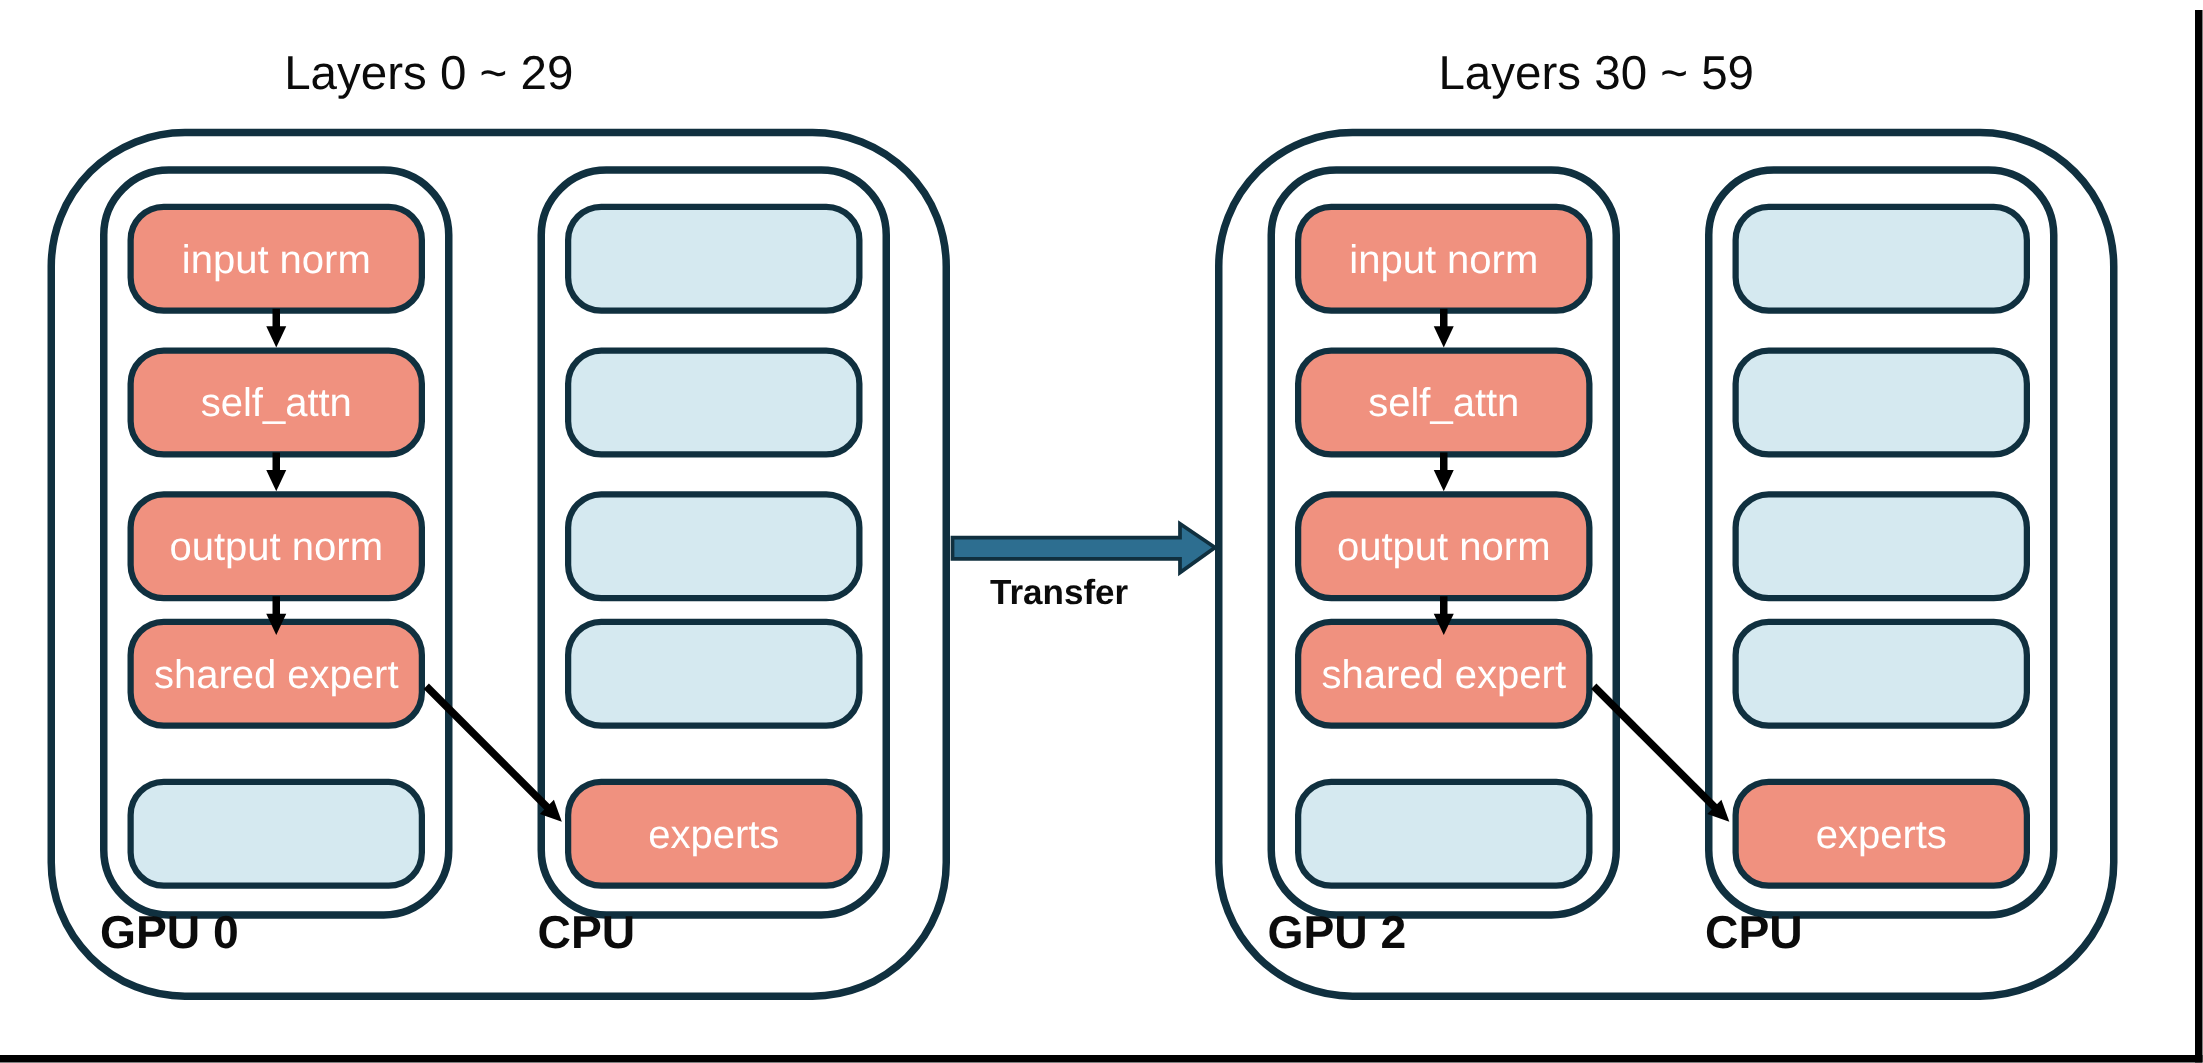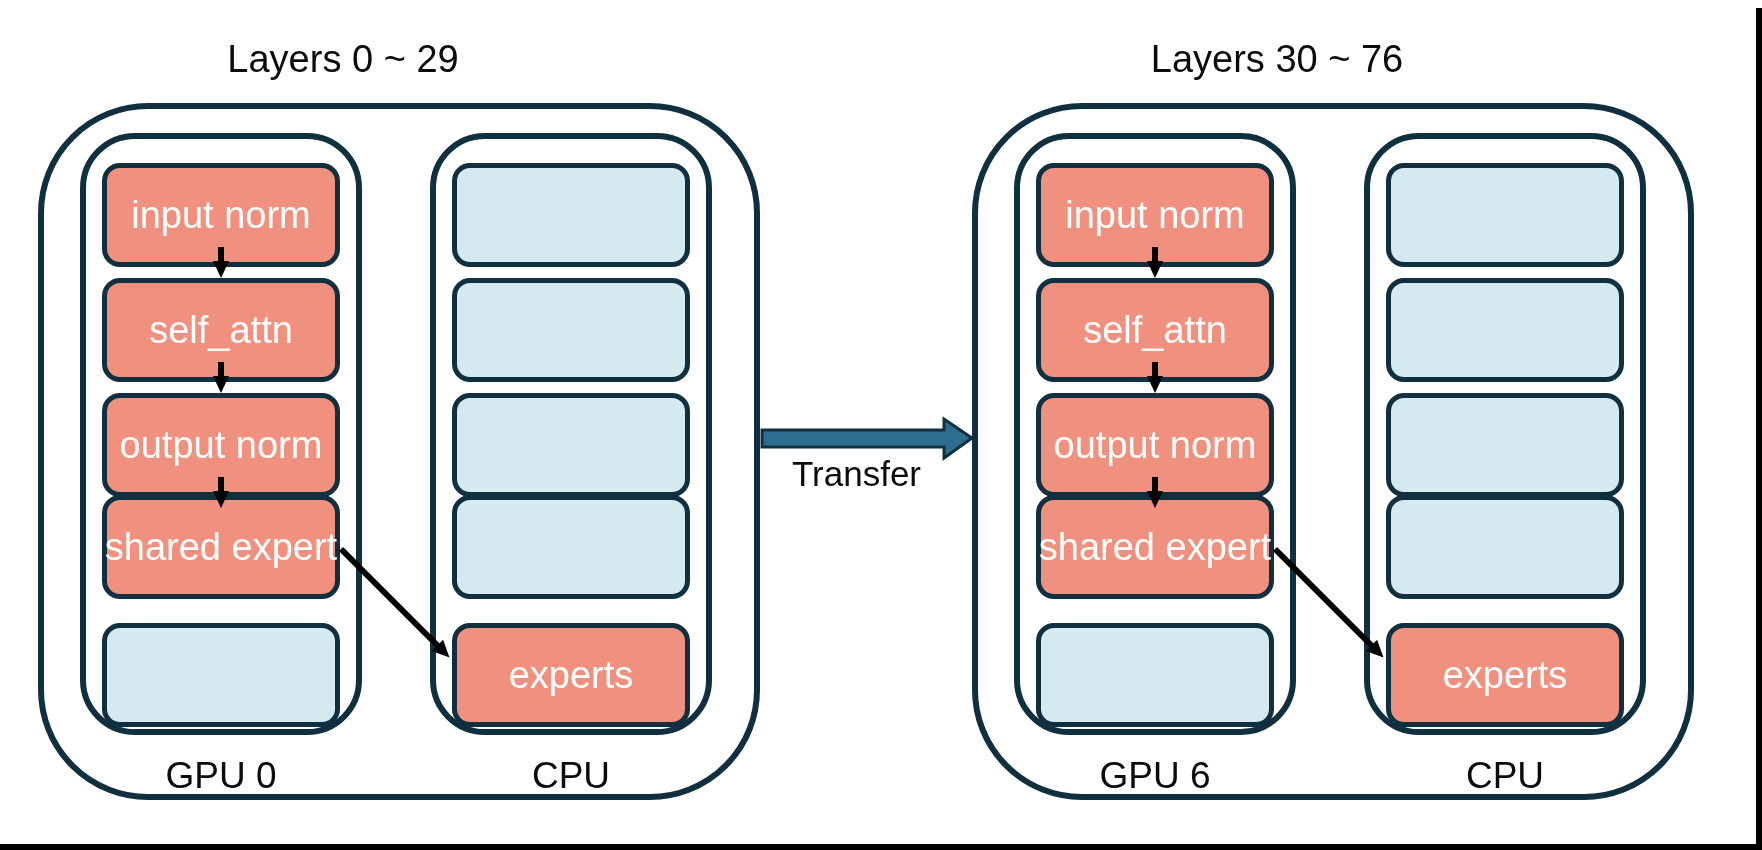--- a/index.html
+++ b/index.html
@@ -18,37 +18,37 @@
   .title-left{left:38px;}
   .title-right{left:972px;}
 
   
   .column{position:absolute;top:24px;width:282px;height:602px;box-sizing:border-box;
           border:6px solid #10303f;border-radius:55px;background:#ffffff;}
   .column.gpu{left:36px;}
   .column.cpu{left:386px;}
 
   
-  .module{position:absolute;left:16px;width:238px;height:104px;box-sizing:border-box;
-          border:5px solid #10303f;border-radius:18px;
+  .module{position:absolute;left:16px;width:238px;height:88px;box-sizing:border-box;
+          border:5px solid #10303f;border-radius:29px;
           display:flex;align-items:center;justify-content:center;
-          font-size:38px;color:#ffffff;white-space:nowrap;}
+          font-size:32px;color:#ffffff;white-space:nowrap;}
   .module.filled{background:#f0917f;}
   .module.empty{background:#d5e9f0;}
   .r1{top:24px}.r2{top:139px}.r3{top:254px}.r4{top:356px}.r5{top:484px}
 
   
-  .col-label{position:absolute;top:646px;width:282px;text-align:center;
-             font-size:37px;color:#0b0b0b;white-space:nowrap;}
+  .col-label{position:absolute;top:616px;width:282px;text-align:left;
+             font-size:37px;color:#0b0b0b;white-space:nowrap;font-weight:bold;}
   .col-label.gpu{left:36px;}
   .col-label.cpu{left:386px;}
 
   
-  .transfer-label{position:absolute;left:792px;top:450px;font-size:35px;
-                  line-height:47px;color:#0b0b0b;white-space:nowrap;}
+  .transfer-label{position:absolute;left:792px;top:450px;font-size:28px;
+                  line-height:47px;color:#0b0b0b;white-space:nowrap;font-weight:bold;}
 
   
   .overlay{position:absolute;left:0;top:0;width:1762px;height:850px;pointer-events:none;}
 
   
   .frame-right{position:absolute;left:1756px;top:8px;width:6px;height:842px;background:#000;}
   .frame-bottom{position:absolute;left:0;top:844px;width:1762px;height:6px;background:#000;}
 </style>
 </head>
 <body>
@@ -69,40 +69,40 @@
     <div class="module empty r1"></div>
     <div class="module empty r2"></div>
     <div class="module empty r3"></div>
     <div class="module empty r4"></div>
     <div class="module filled r5">experts</div>
   </div>
   <div class="col-label gpu">GPU 0</div>
   <div class="col-label cpu">CPU</div>
 </div>
 
-<div class="group-title title-right">Layers 30 ~ 76</div>
+<div class="group-title title-right">Layers 30 ~ 59</div>
 
 <div class="group group-right">
 
   <div class="column gpu">
     <div class="module filled r1">input norm</div>
     <div class="module filled r2">self_attn</div>
     <div class="module filled r3">output norm</div>
     <div class="module filled r4">shared expert</div>
     <div class="module empty r5"></div>
   </div>
 
   <div class="column cpu">
     <div class="module empty r1"></div>
     <div class="module empty r2"></div>
     <div class="module empty r3"></div>
     <div class="module empty r4"></div>
     <div class="module filled r5">experts</div>
   </div>
-  <div class="col-label gpu">GPU 6</div>
+  <div class="col-label gpu">GPU 2</div>
   <div class="col-label cpu">CPU</div>
 </div>
 
 <div class="transfer-label">
   <div>Transfer</div>
 </div>
 
 <svg class="overlay" width="1762" height="850" viewBox="0 0 1762 850" xmlns="http://www.w3.org/2000/svg">
   <defs>
     <marker id="ah" markerUnits="userSpaceOnUse" markerWidth="20" markerHeight="20" viewBox="0 0 20 20" refX="6" refY="10" orient="auto">

